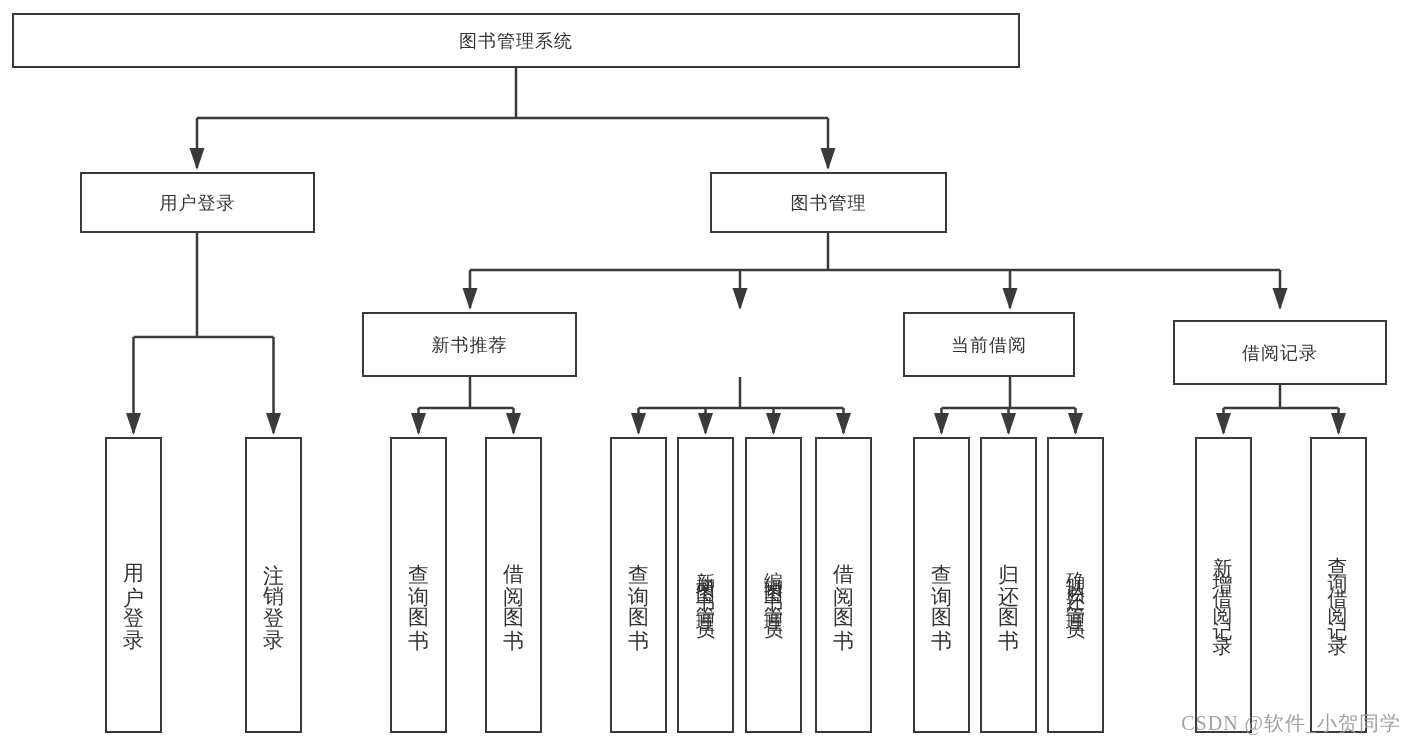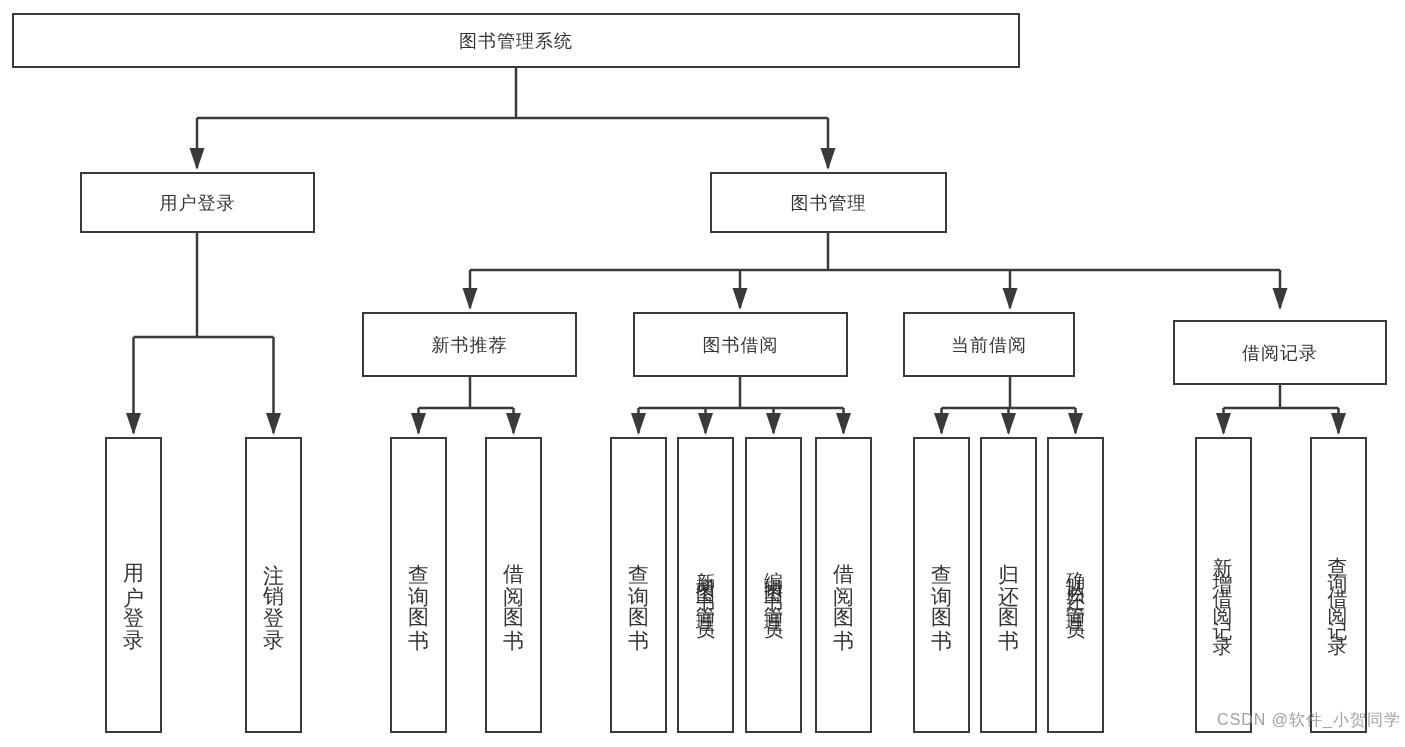--- a/index.html
+++ b/index.html
@@ -42,24 +42,25 @@
     text-orientation:mixed;
     white-space:nowrap;
     color:var(--text);
   }
   .v4 span{font-size:21px;letter-spacing:22px;margin-top:11px;}
   .v6 span{font-size:20px;letter-spacing:16px;margin-top:8px;}
   .v9 span{font-size:19px;letter-spacing:7px;margin-top:4px;}
   .watermark{
     position:absolute;z-index:2;
     right:4px;top:710px;
-    font-size:16px;
+    font-size:20px;
     color:var(--watermark);
     opacity:.9;
     letter-spacing:1px;
+    font-family:Liberation Serif, serif;
   }
 </style>
 </head>
 <body>
 
 <div class="stage">
 
   <svg class="wires" width="1405" height="747" viewBox="0 0 1405 747">
     <g stroke="#3a3a3a" stroke-width="2.5" fill="none">
 
@@ -107,23 +108,20 @@
   <div class="hbox" style="left:80px;top:172px;width:235px;height:61px">
     <span>用户登录</span>
   </div>
   <div class="hbox" style="left:362px;top:312px;width:215px;height:65px">
     <span>新书推荐</span>
   </div>
 
   <div class="hbox" style="left:710px;top:172px;width:237px;height:61px">
     <span>图书管理</span>
   </div>
-  <div class="hbox" style="left:633px;top:312px;width:215px;height:65px">
-    <span>图书借阅</span>
-  </div>
   <div class="hbox" style="left:903px;top:312px;width:172px;height:65px">
     <span>当前借阅</span>
   </div>
   <div class="hbox" style="left:1173px;top:320px;width:214px;height:65px">
     <span>借阅记录</span>
   </div>
 
   <div class="vbox v4" style="left:105px">
     <span>用户登录</span>
   </div>

